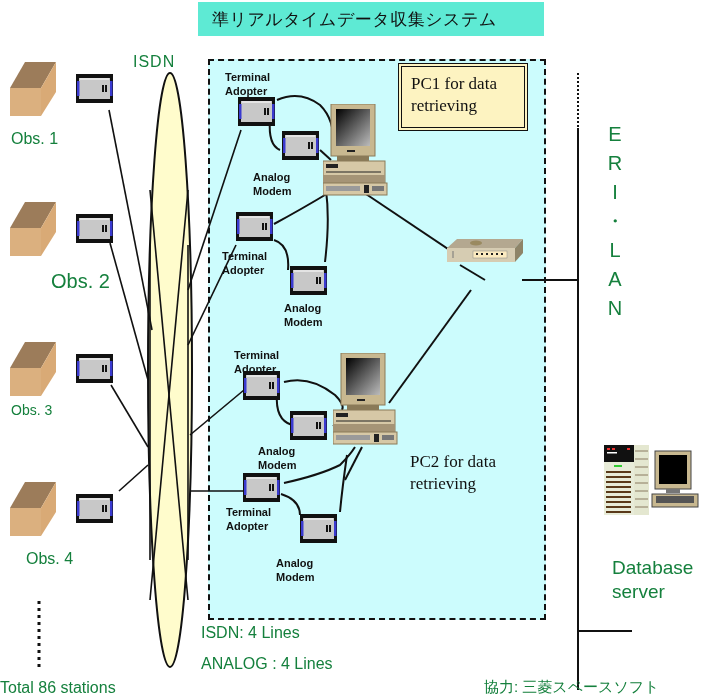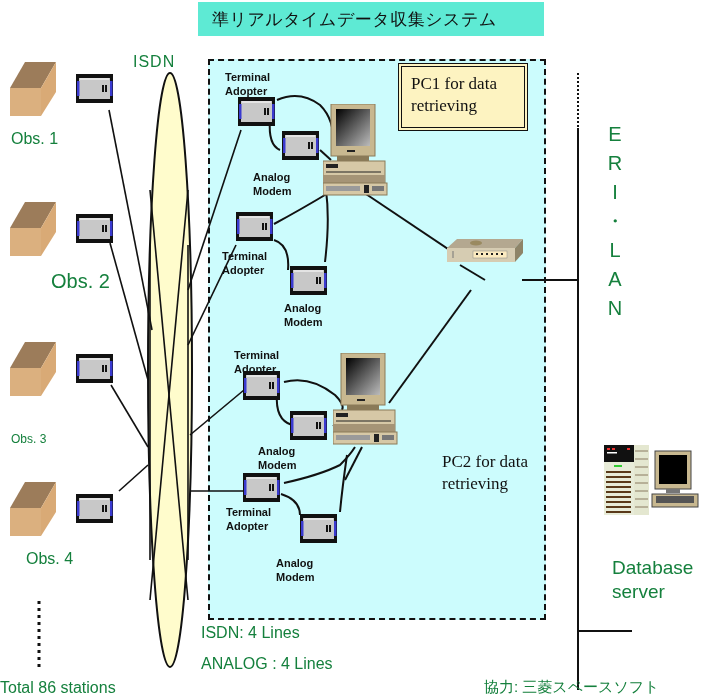--- a/index.html
+++ b/index.html
@@ -115,21 +115,21 @@
       </svg></div>
     <div class="abs" style="left: 76px; top: 354px;"><svg width="38" height="30">
         <rect x="0" y="0" width="37" height="29" fill="#111"></rect>
         <rect x="3" y="4" width="31" height="21" fill="#c8c8c8"></rect>
         <line x1="4" y1="5" x2="33" y2="5" stroke="#fff" stroke-width="1"></line>
         <rect x="1" y="7" width="2.5" height="15" fill="#3a3ad0"></rect>
         <rect x="34" y="7" width="2.5" height="15" fill="#3a3ad0"></rect>
         <rect x="26" y="11" width="2" height="7" fill="#111"></rect>
         <rect x="29" y="11" width="2" height="7" fill="#111"></rect>
       </svg></div>
-    <div class="abs sans" style="left: 11px; top: 432px; font-size: 12px;">Obs. 3</div>
+    <div class="abs sans" style="left: 11px; top: 402px; font-size: 14px;">Obs. 3</div>
     <div class="abs" style="left: 8px; top: 480px;"><svg width="50" height="60">
         <polygon points="2,28 17,2 48,2 33,28" fill="#9c7c5a"></polygon>
         <polygon points="33,28 48,2 48,32 33,56" fill="#d9aa76"></polygon>
         <rect x="2" y="28" width="31" height="28" fill="#dbb07f"></rect>
       </svg></div>
     <div class="abs" style="left: 76px; top: 494px;"><svg width="38" height="30">
         <rect x="0" y="0" width="37" height="29" fill="#111"></rect>
         <rect x="3" y="4" width="31" height="21" fill="#c8c8c8"></rect>
         <line x1="4" y1="5" x2="33" y2="5" stroke="#fff" stroke-width="1"></line>
         <rect x="1" y="7" width="2.5" height="15" fill="#3a3ad0"></rect>
@@ -260,21 +260,21 @@
     <div class="abs small-bold" style="left: 234px; top: 348px; width: 60px;">Terminal Adopter</div>
     <div class="abs small-bold" style="left: 258px; top: 444px; width: 60px;">Analog Modem</div>
     <div class="abs small-bold" style="left: 226px; top: 505px; width: 60px;">Terminal Adopter</div>
     <div class="abs small-bold" style="left: 276px; top: 556px; width: 60px;">Analog Modem</div>
   </div>
 
 <div id="pc1-label" class="abs">
   <span>PC1 for data retrieving</span>
 </div>
 
-<div class="abs serif-lbl" style="left:410px;top:451px;width:130px;margin-left:32px;">PC2 for data retrieving</div>
+<div class="abs serif-lbl" style="left:410px;top:451px;width:130px;">PC2 for data retrieving</div>
 
 <svg class="abs" style="left:443px;top:236px;" width="82" height="30">
   <polygon points="4,12 14,3 80,3 72,12" fill="#b4a890"></polygon>
   <polygon points="72,12 80,3 80,17 72,26" fill="#8e8468"></polygon>
   <rect x="4" y="12" width="68" height="14" fill="#d6ccb2"></rect>
   <rect x="30" y="15" width="34" height="7" fill="#fbeac0" stroke="#888" stroke-width="0.5"></rect>
   <g fill="#222">
       <rect x="33" y="17" width="2" height="2"></rect>
       <rect x="38" y="17" width="2" height="2"></rect>
       <rect x="43" y="17" width="2" height="2"></rect>

